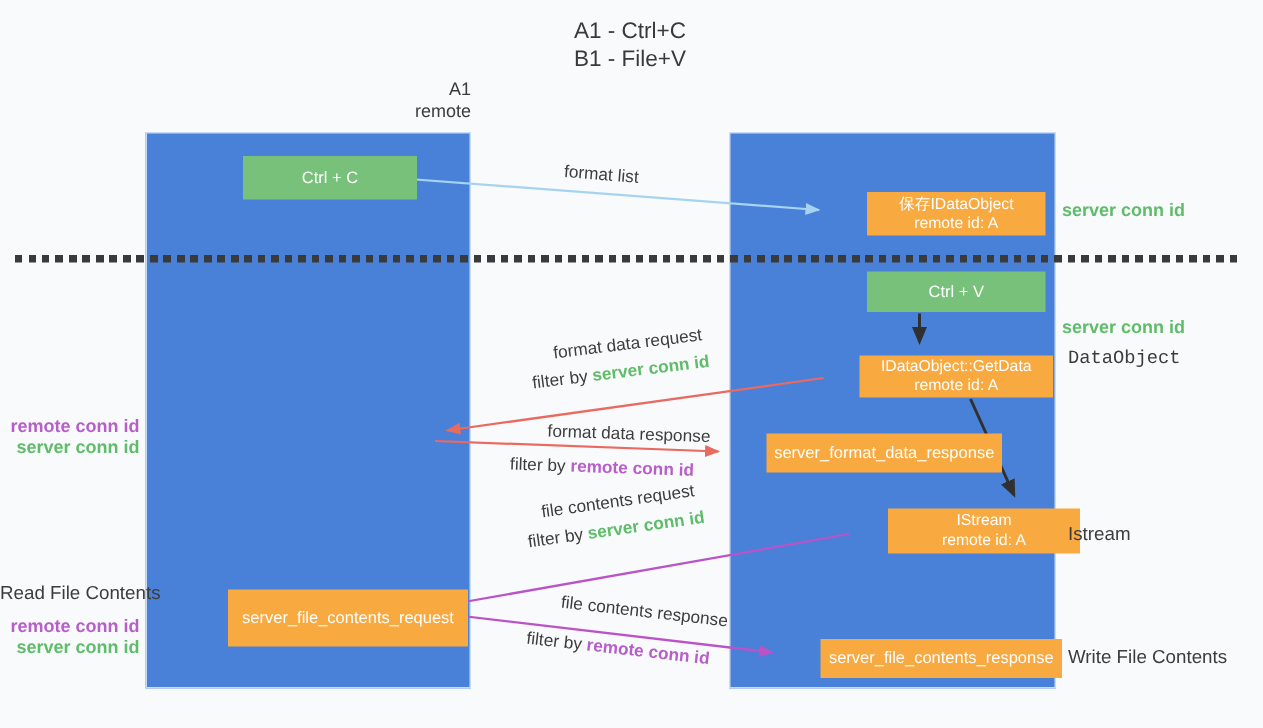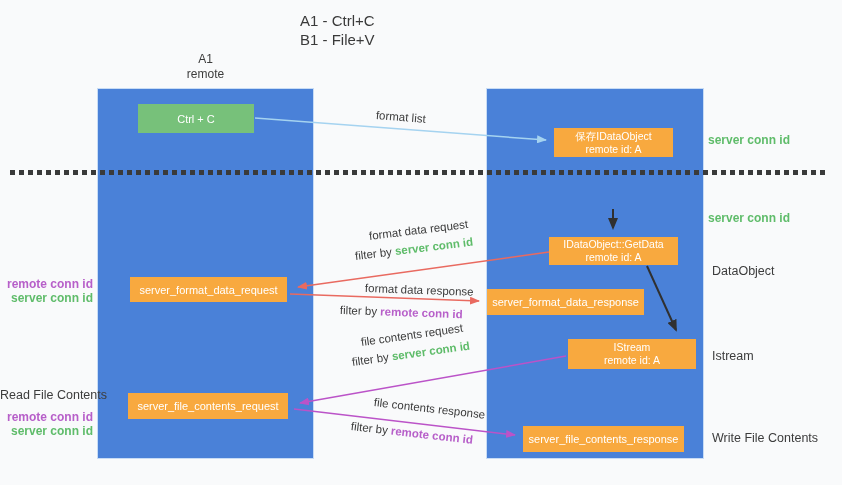--- a/index.html
+++ b/index.html
@@ -1,42 +1,42 @@
 <!DOCTYPE html>
 <html><head>
 <meta charset="utf-8">
 <style>
   html,body{margin:0;padding:0;}
   body{font-family:"Liberation Sans",sans-serif;background:#f9fafb;}
   .stage{position:relative;width:842px;height:485px;background:#f9fafb;overflow:hidden;}
 
   
-  .title-block{position:absolute;left:300px;top:11px;width:240px;text-align:left;
+  .title-block{position:absolute;left:300px;top:11px;width:240px;text-align:center;
     font-size:15px;line-height:19px;color:#3a3a3a;}
 
   
   .lane-header{position:absolute;top:52px;text-align:center;font-size:12px;line-height:15px;color:#3c3c3c;}
-  .lane-header.left{left:97px;width:217px;}
+  .lane-header.left{left:97px;width:217px;text-align:right;}
   .lane-header.right{left:486px;width:218px;}
 
   
   .lane{position:absolute;top:88px;height:371px;background:#4a81d8;border:1px solid #c8dcf5;box-sizing:border-box;z-index:1;}
   .lane.left{left:97px;width:217px;}
   .lane.right{left:486px;width:218px;}
 
   
   .dashed-line{position:absolute;left:10px;top:170px;width:815px;height:5px;z-index:3;
     background:repeating-linear-gradient(90deg,#3a3a3a 0 5px,transparent 5px 9px);}
 
   
   svg.arrows{position:absolute;left:0;top:0;z-index:4;pointer-events:none;}
 
   
   .node{position:absolute;z-index:5;display:flex;flex-direction:column;align-items:center;
-    justify-content:center;color:#ffffff;text-align:right;box-sizing:border-box;}
+    justify-content:center;color:#ffffff;text-align:right;box-sizing:border-box;margin-left:24px;}
   .node.green{background:#77c17a;}
   .node.orange{background:#f8a93f;}
   .node .l2{font-size:10.5px;line-height:13px;}
   .node.single{font-size:11px;}
 
   
   .alabel{position:absolute;z-index:6;font-size:11.5px;color:#3d3d3d;white-space:nowrap;
     transform-origin:left center;}
   .alabel .key-green{color:#5fbc6a;font-weight:bold;}
   .alabel .key-purple{color:#b75fc9;font-weight:bold;}
@@ -94,36 +94,36 @@
     <line x1="294" y1="409" x2="515" y2="435" stroke="#bb53c8" stroke-width="1.5" marker-end="url(#ah-purple)"></line>
   </svg>
 
   <div class="node green single" style="left:138px;top:104px;width:116px;height:29px;">Ctrl + C</div>
 
   <div class="node orange" style="left:554px;top:128px;width:119px;height:29px;">
     <div class="l2">保存IDataObject</div>
     <div class="l2">remote id: A</div>
   </div>
 
+  <div class="node green single" style="left:554px;top:181px;width:119px;height:27px;">Ctrl + V</div>
 
   <div class="node orange" style="left:549px;top:237px;width:129px;height:28px;">
     <div class="l2">IDataObject::GetData</div>
     <div class="l2">remote id: A</div>
   </div>
 
-  <div class="node orange single" style="left:130px;top:277px;width:157px;height:25px;">server_format_data_request</div>
 
   <div class="node orange single" style="left:487px;top:289px;width:157px;height:26px;">server_format_data_response</div>
 
   <div class="node orange" style="left:568px;top:339px;width:128px;height:30px;">
     <div class="l2">IStream</div>
     <div class="l2">remote id: A</div>
   </div>
 
-  <div class="node orange single" style="left:128px;top:393px;width:160px;height:26px;">server_file_contents_request</div>
+  <div class="node orange single" style="left:128px;top:393px;width:160px;height:38px;">server_file_contents_request</div>
 
   <div class="node orange single" style="left:523px;top:426px;width:161px;height:26px;">server_file_contents_response</div>
 
   <div class="alabel" style="left:376px;top:109px;transform:rotate(4.5deg);">format list</div>
 
   <div class="alabel" style="left:369px;top:230px;transform:rotate(-7deg);">format data request</div>
   <div class="alabel" style="left:355px;top:250px;transform:rotate(-7deg);">
     <span>filter by </span><span class="key-green">server conn id</span>
   </div>
 
@@ -149,17 +149,17 @@
 
   <div class="side plain left-align-right" style="top:388px;">Read File Contents</div>
 
   <div class="side ids left-align-right" style="top:411px;">
     <div class="remote">remote conn id</div>
     <div class="server">server conn id</div>
   </div>
 
   <div class="side green-bold" style="left:708px;top:133px;">server conn id</div>
   <div class="side green-bold" style="left:708px;top:211px;">server conn id</div>
-  <div class="side plain" style="left:712px;top:264px;">DataObject</div>
+  <div class="side plain" style="left:712px;top:232px;font-family:Liberation Mono, monospace;">DataObject</div>
   <div class="side plain" style="left:712px;top:349px;">Istream</div>
   <div class="side plain" style="left:712px;top:431px;">Write File Contents</div>
 
 </div>
 
 </body></html>

